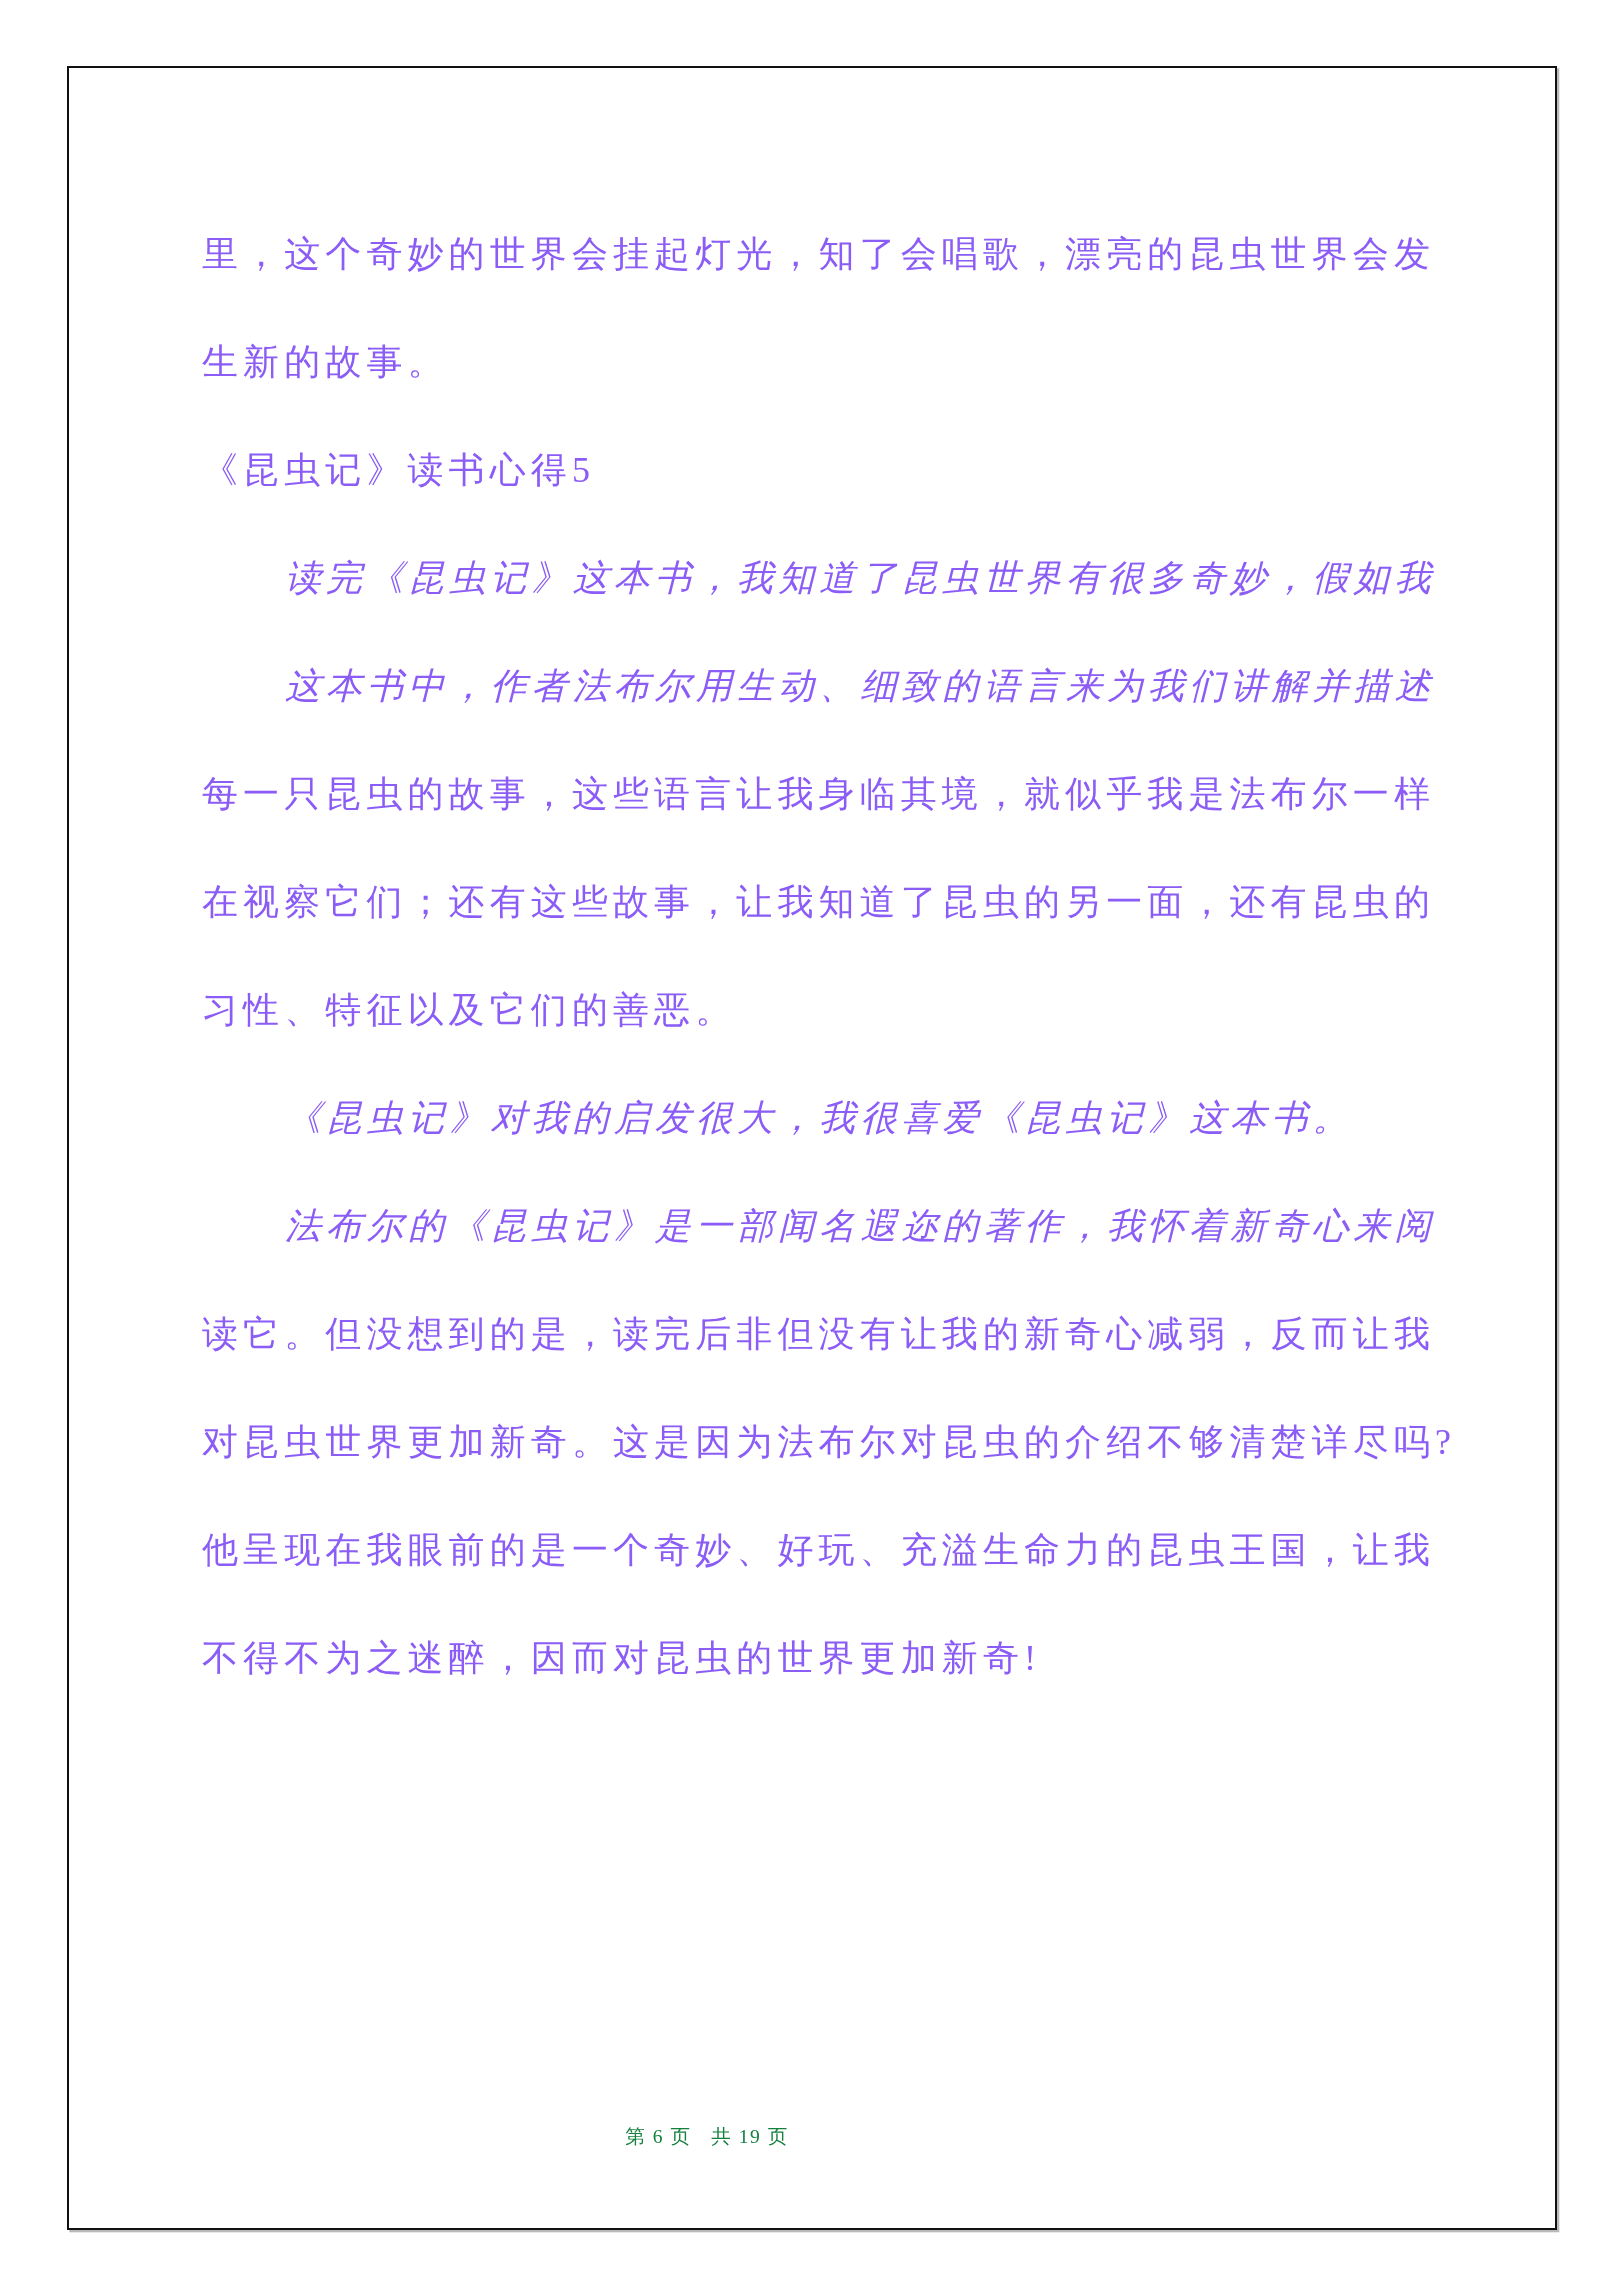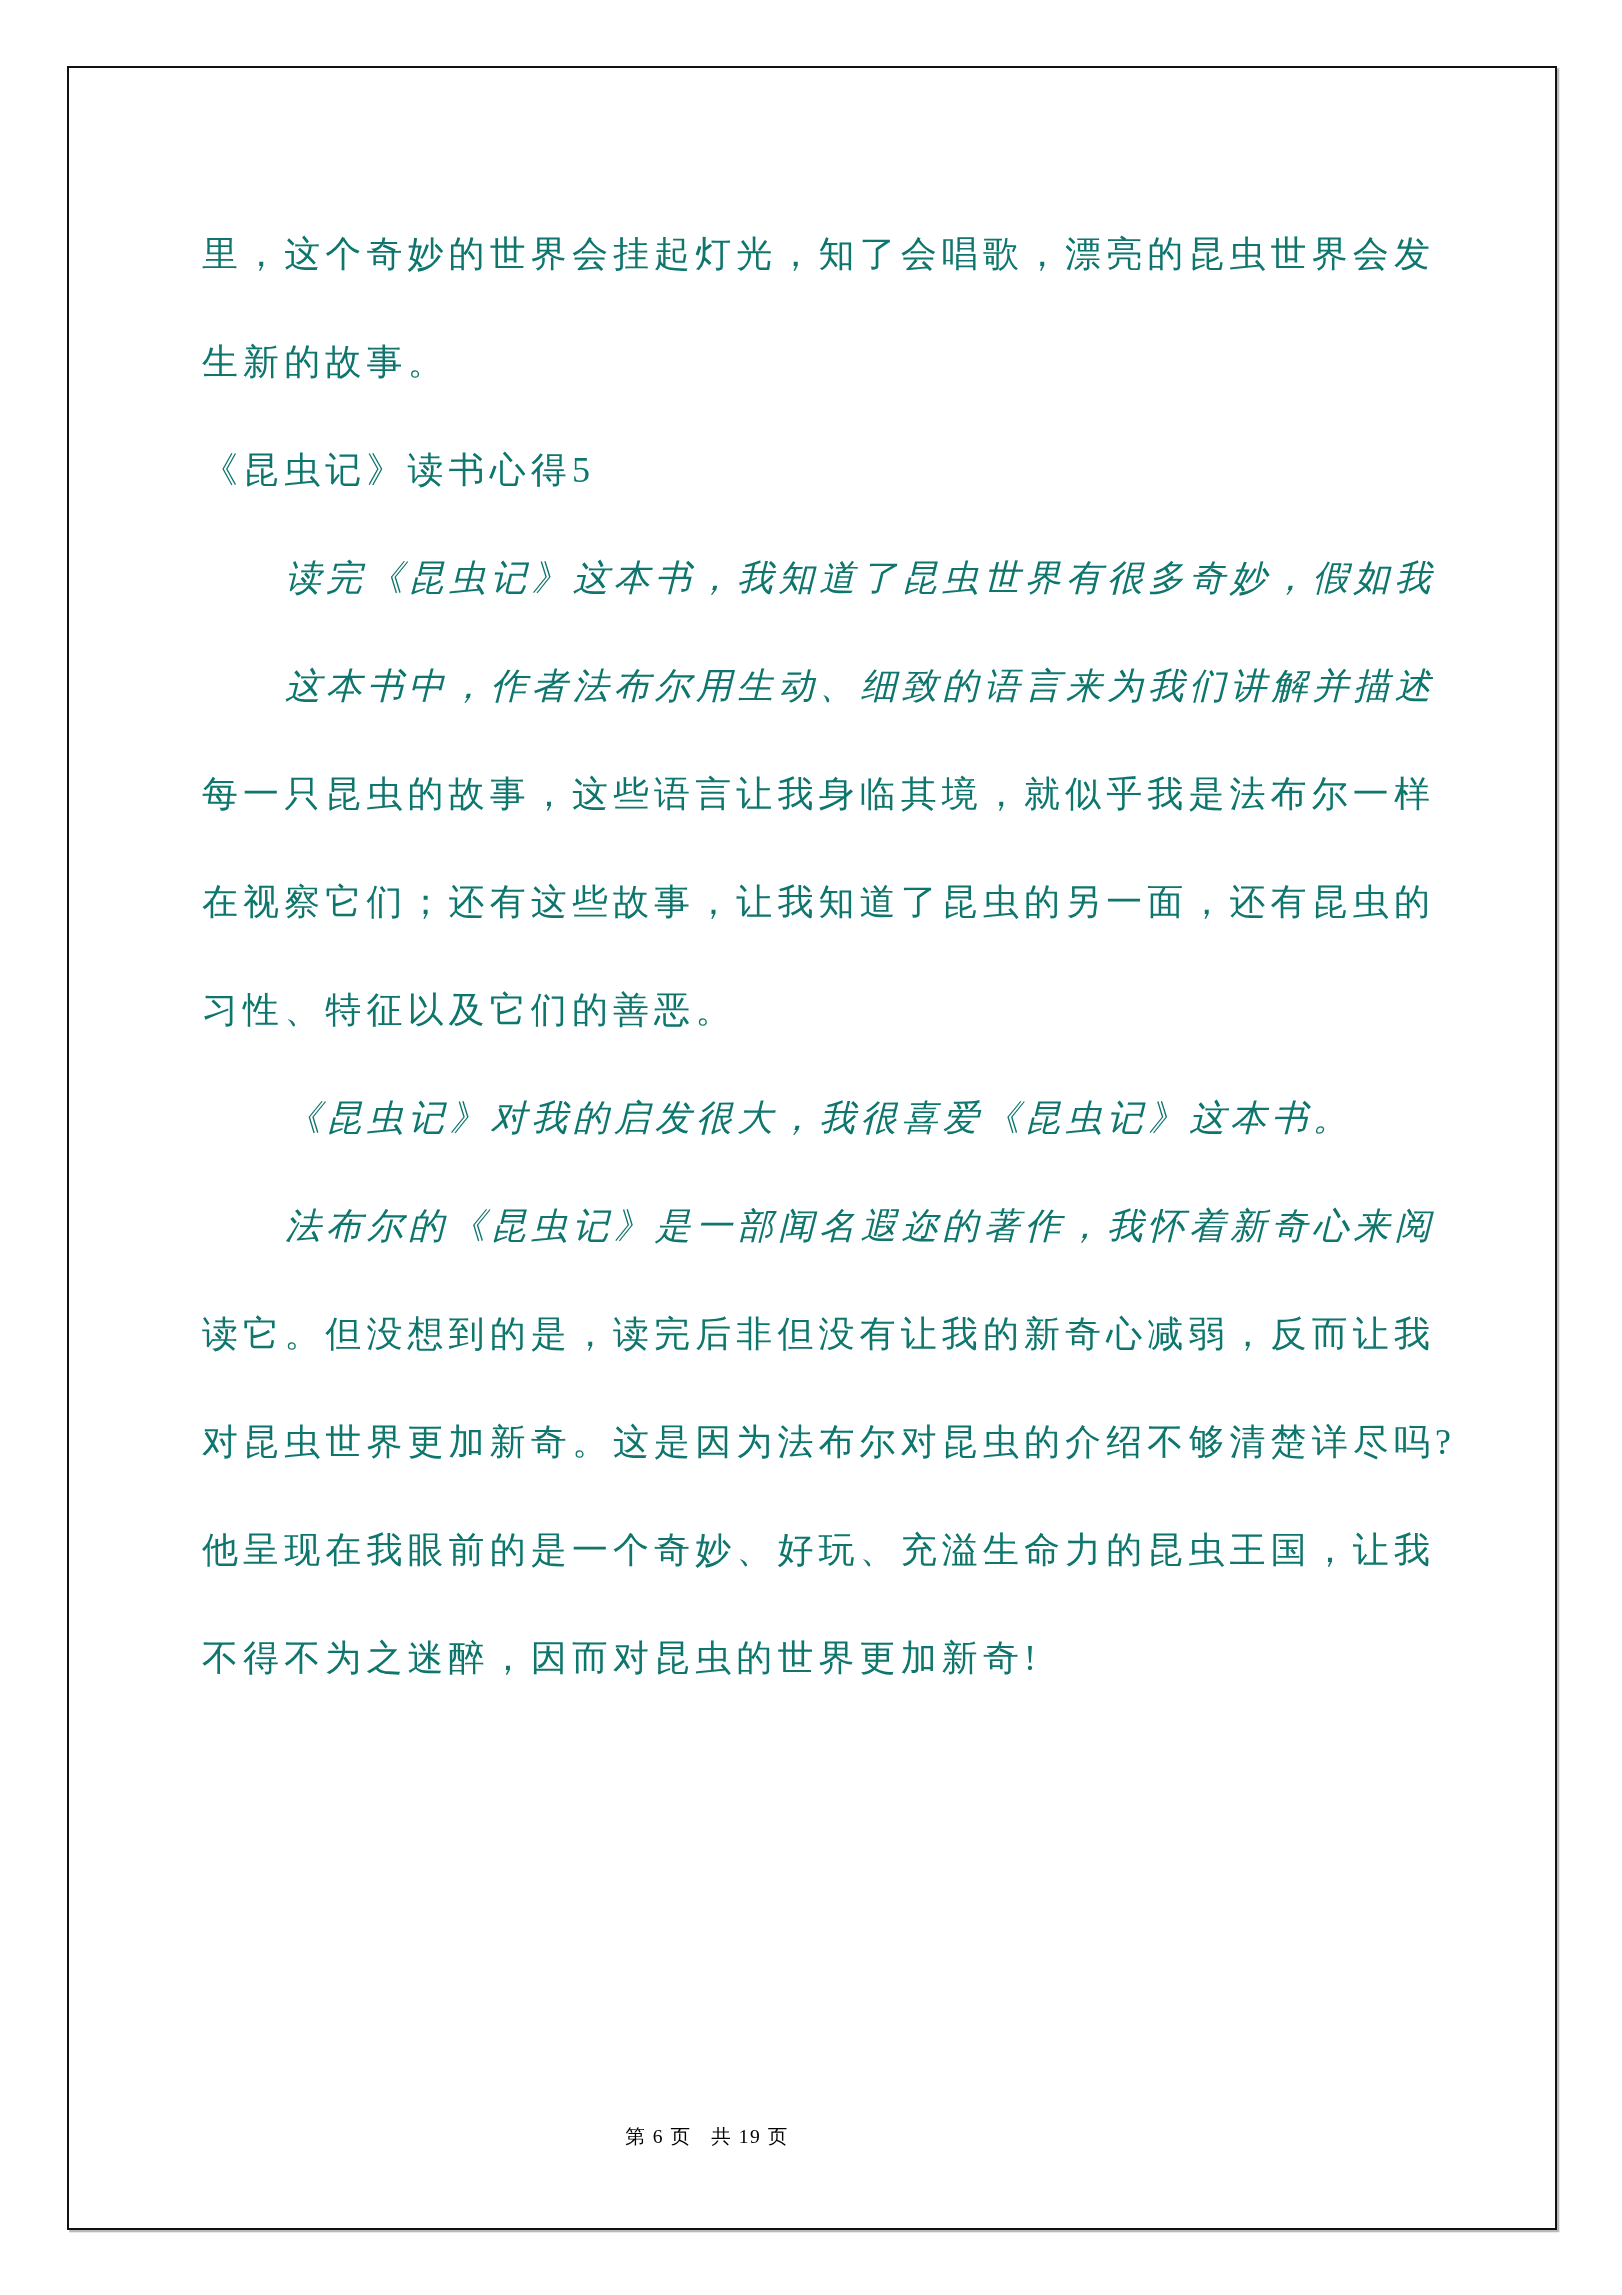--- a/index.html
+++ b/index.html
@@ -31,35 +31,35 @@
     left: 202px;
     top: 200px;
     width: 1329px;
   }
   .line {
     height: 108px;
     line-height: 108px;
     font-size: 36px;
     letter-spacing: 5.1px;
     white-space: nowrap;
-    color: #0f766e;
+    color: #8b5cf6;
   }
   .line.indent {
     text-indent: 83px;
     font-style: italic;
   }
   .page-footer {
     position: absolute;
     left: 0;
     top: 2123px;
     width: 1414px;
     text-align: center;
     font-size: 19.6px;
     letter-spacing: 1.5px;
-    color: #000000;
+    color: #15803d;
   }
   .page-footer .sep {
     display: inline-block;
     width: 19.6px;
   }
 </style>
 </head>
 <body>
 
 <div class="page-frame"></div>

